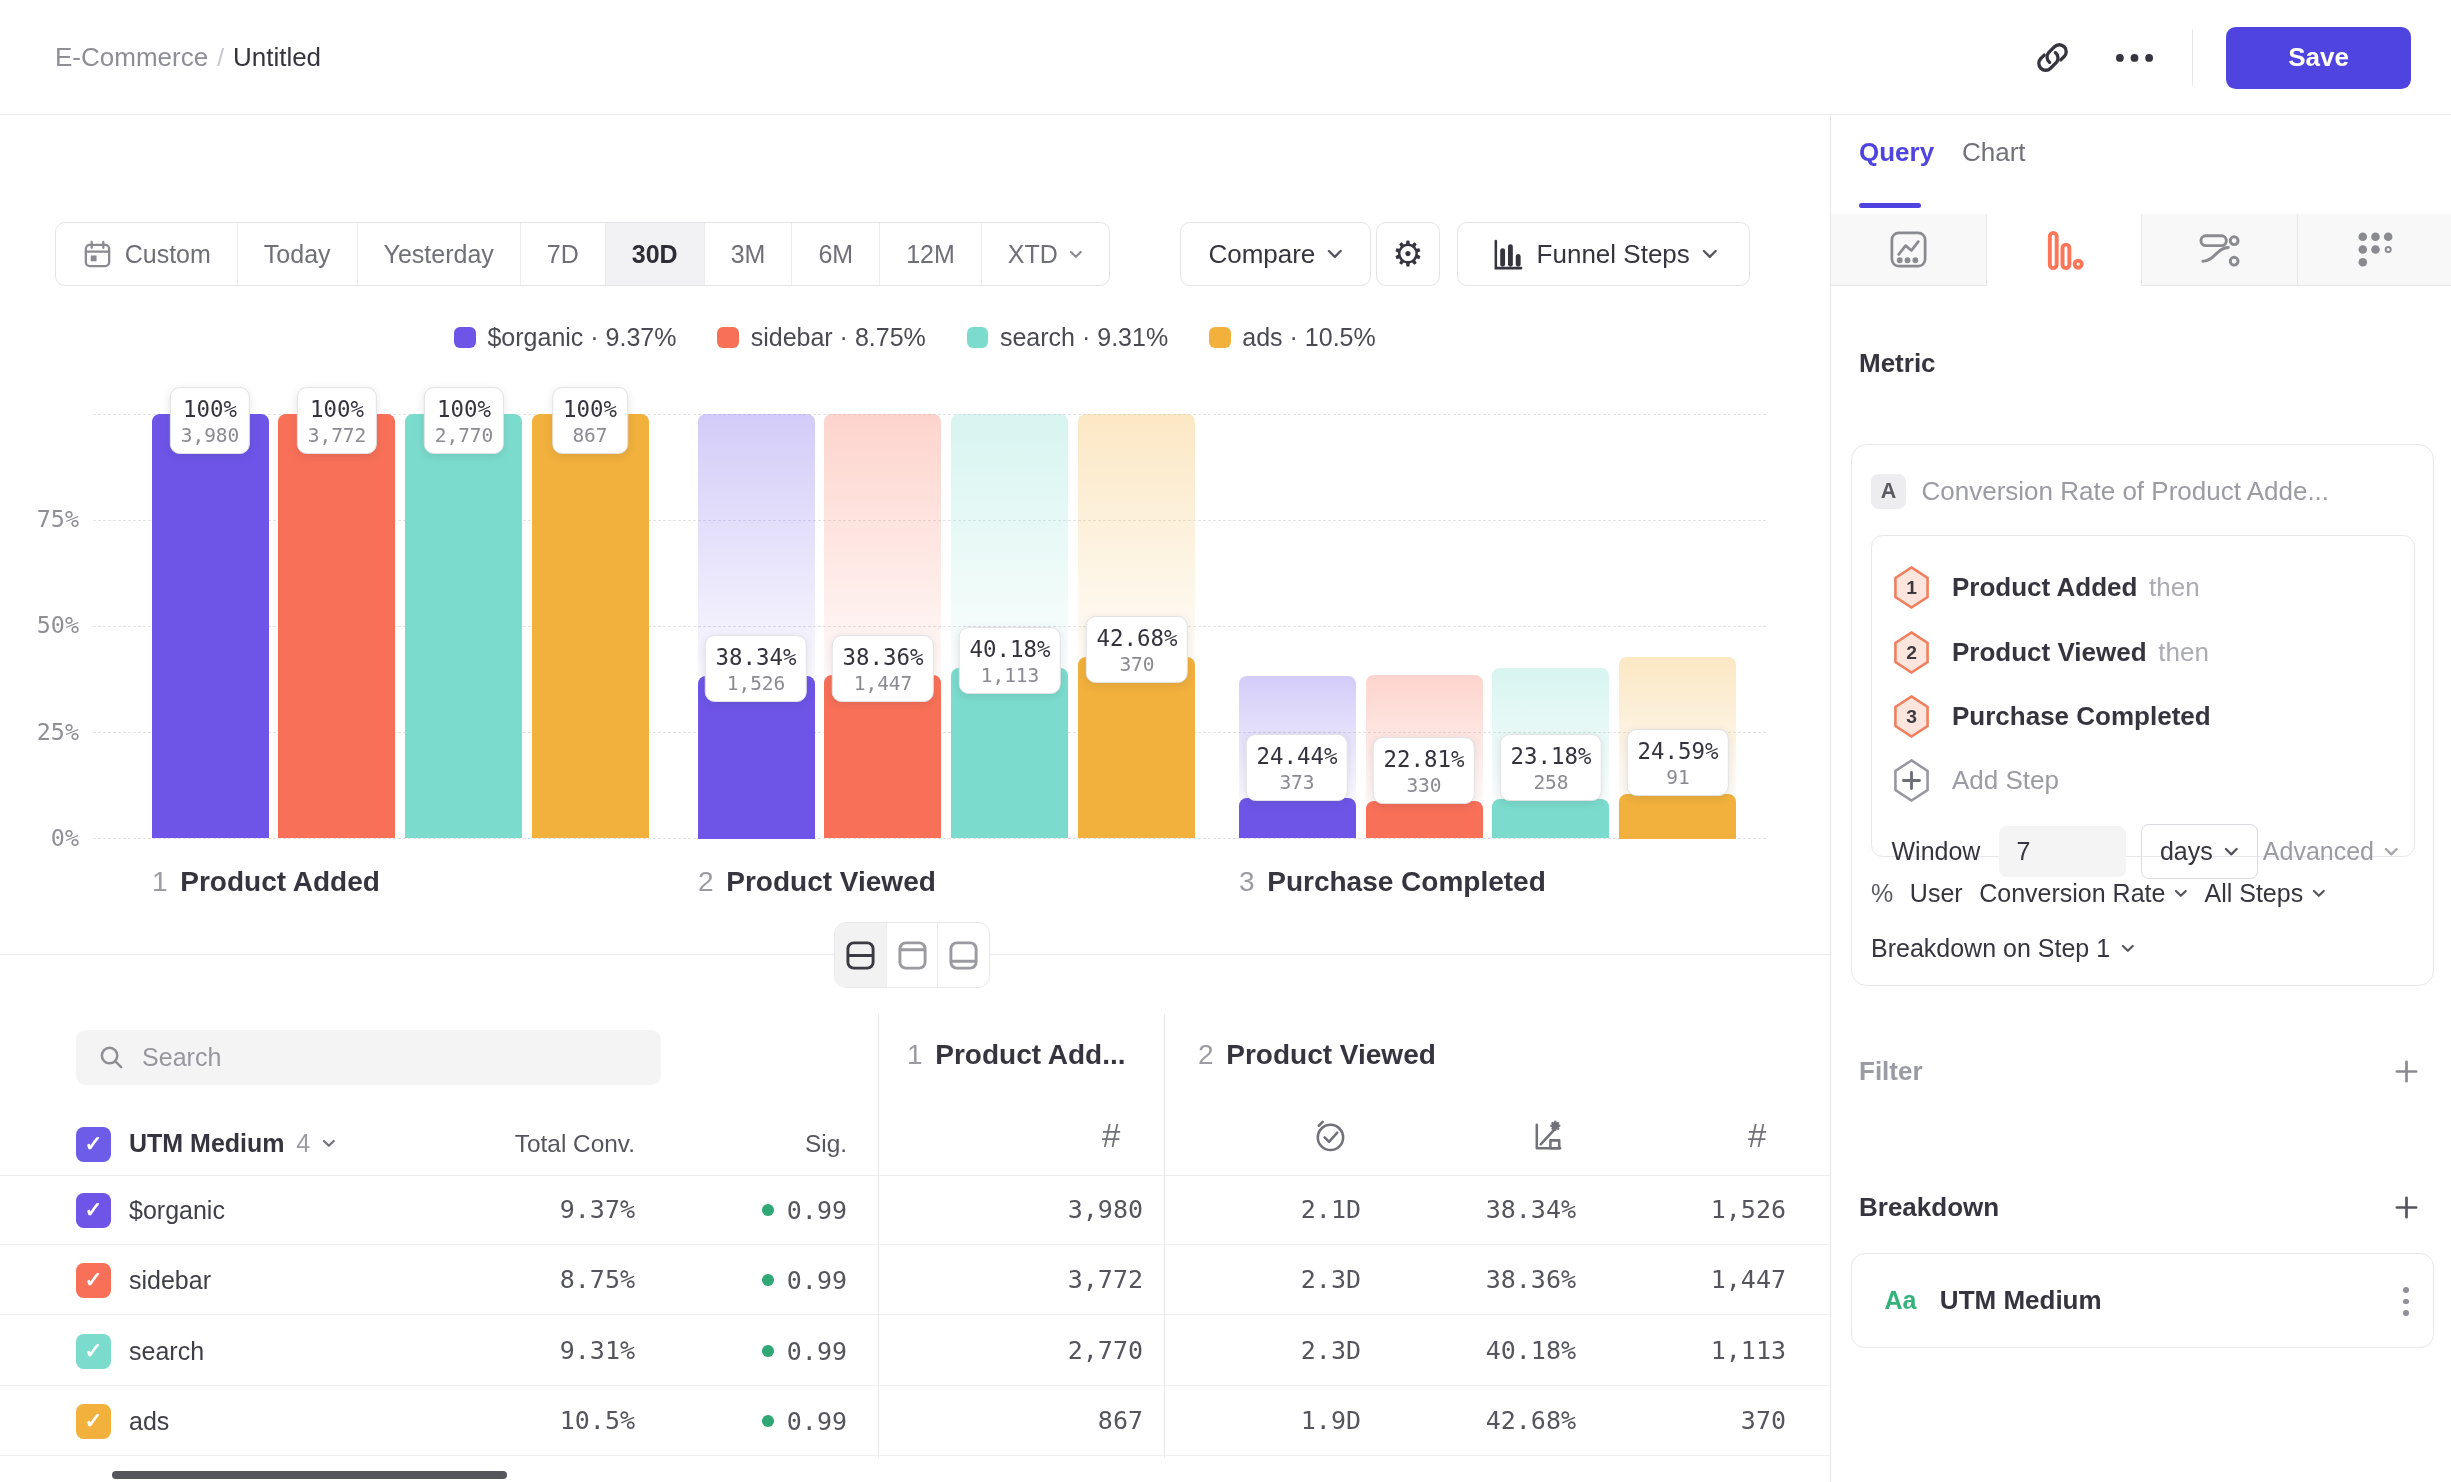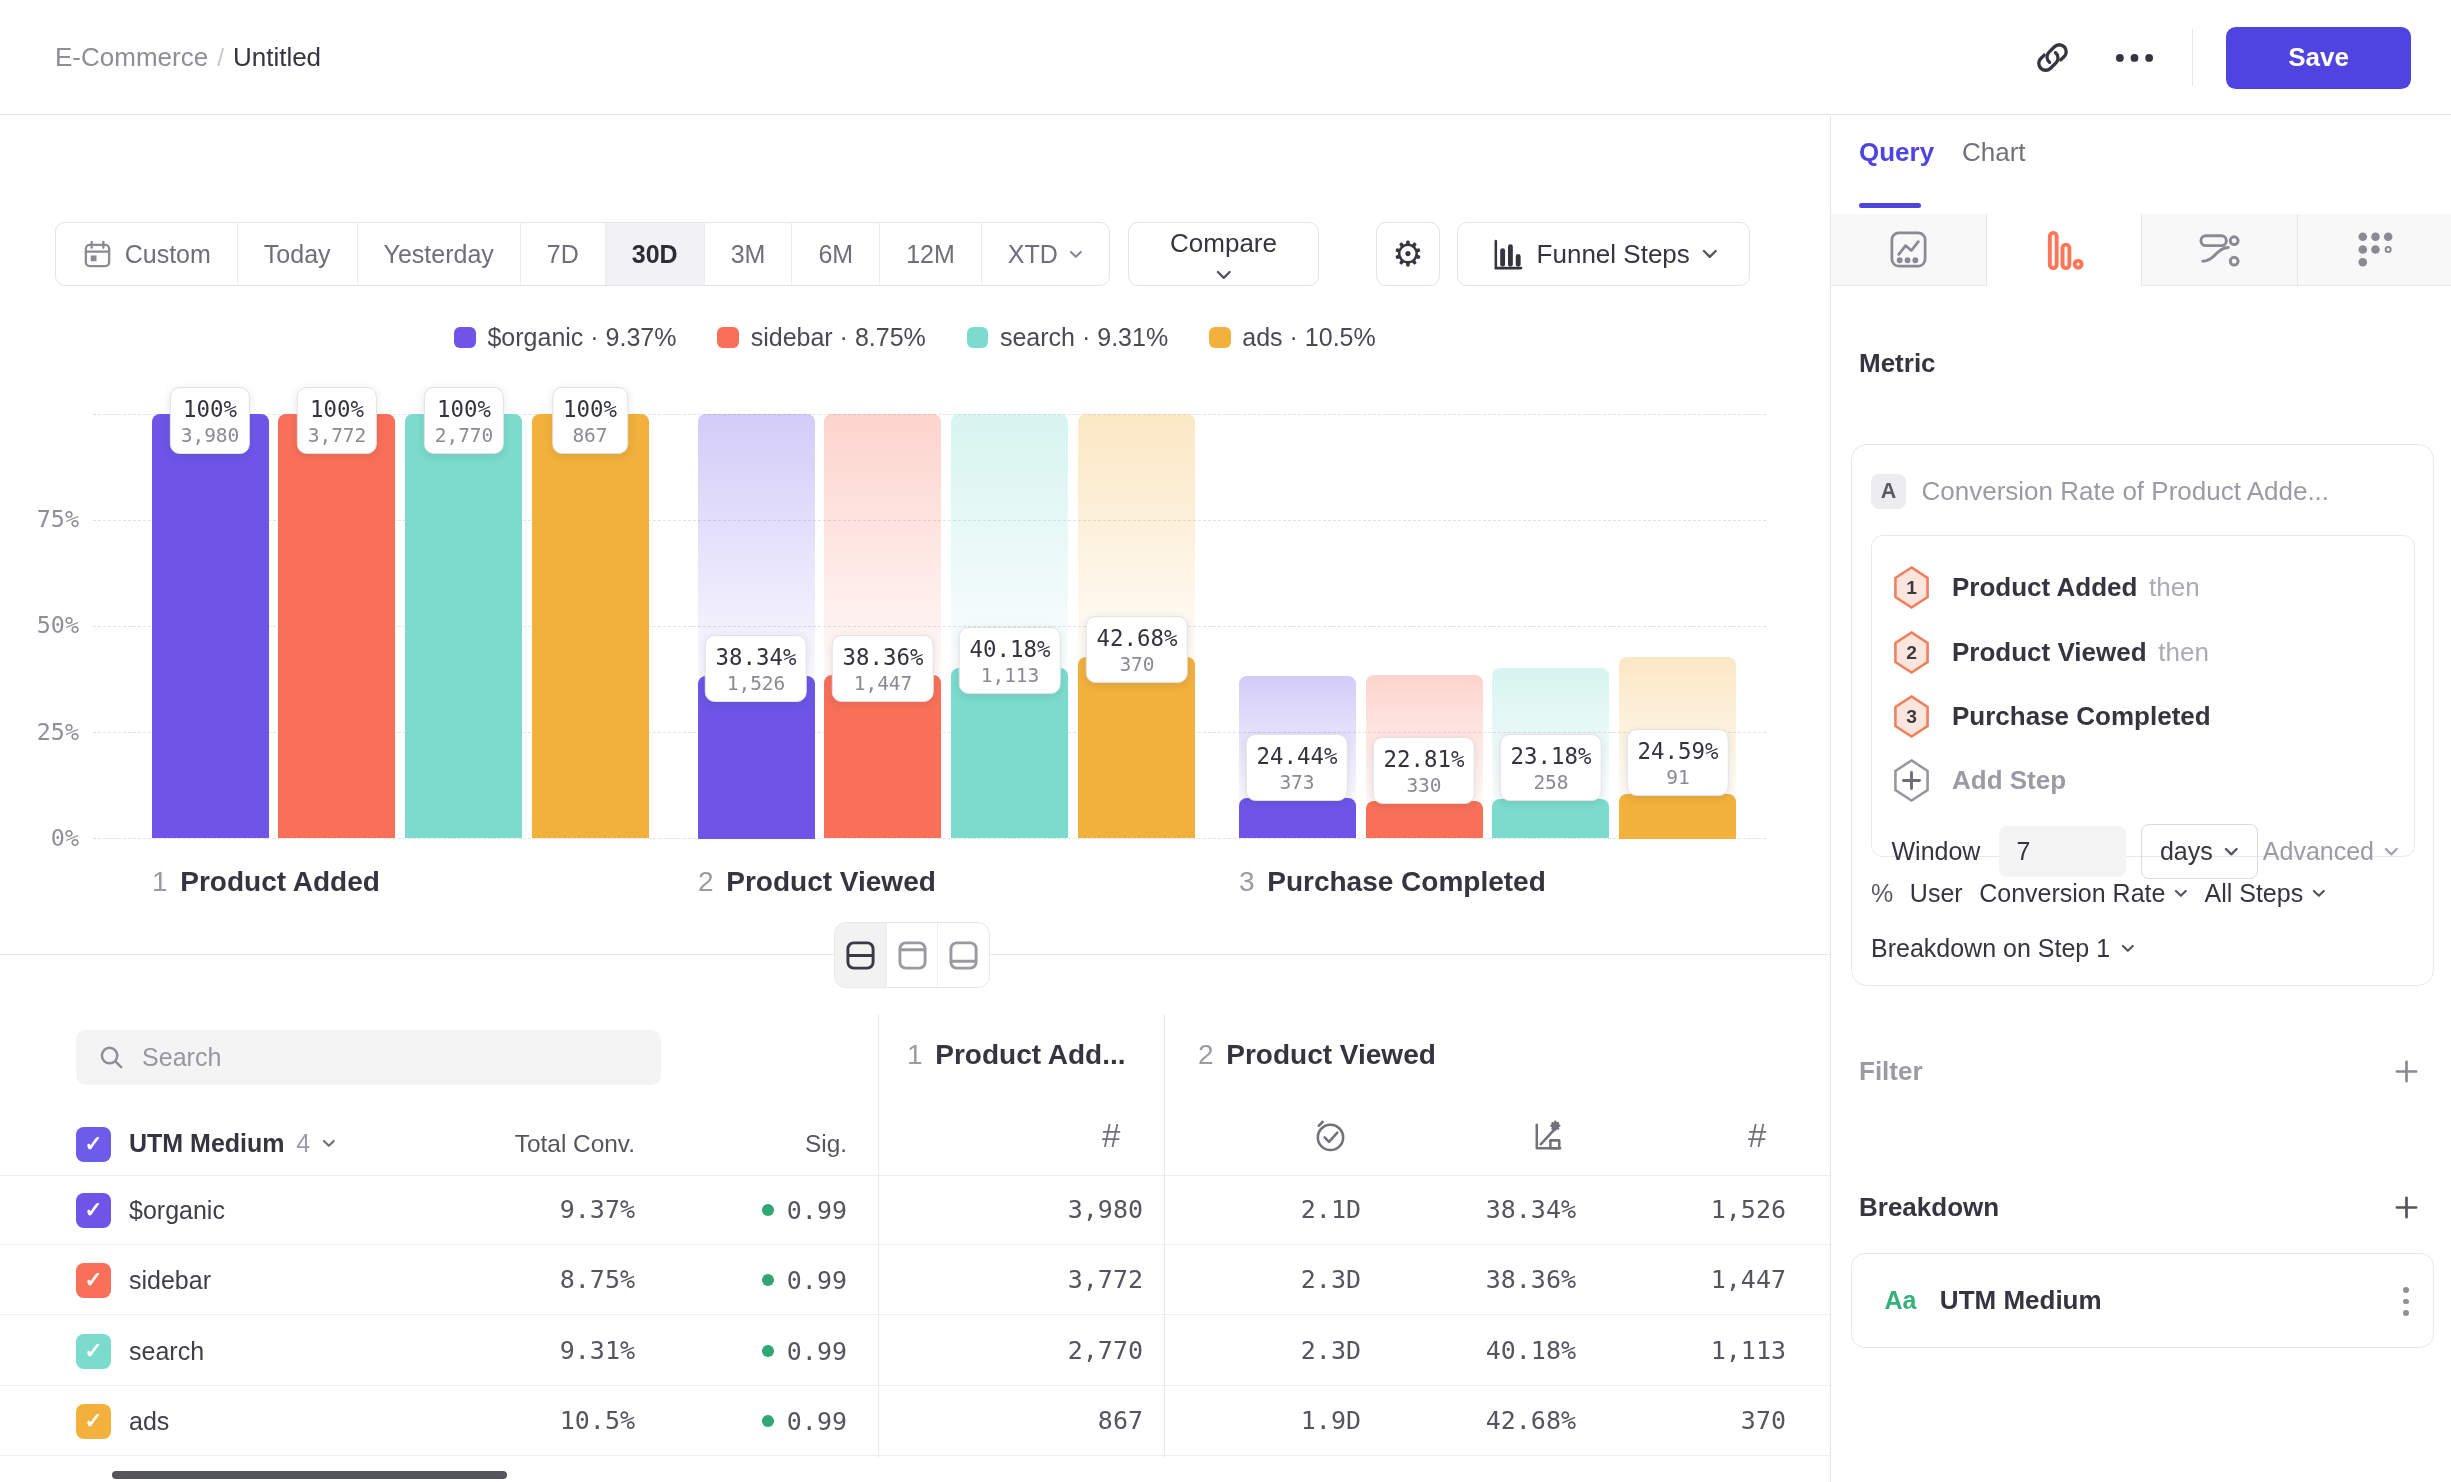--- a/index.html
+++ b/index.html
@@ -19,21 +19,21 @@
   .save-btn { width:185px; height:62px; background:#4F44E0; border-radius:9.8px; color:#fff; font-size:26px; font-weight:600; display:flex; align-items:center; justify-content:center; cursor:pointer; }
 
   
   .left { position:absolute; left:0; top:116px; width:1830px; height:1366px; background:#fff; }
 
   .date-group { position:absolute; left:55px; top:106px; height:64px; display:flex; border:1px solid #E4E4E7; border-radius:9.8px; background:#fff; overflow:hidden; }
   .date-btn { display:flex; align-items:center; justify-content:center; gap:11.7px; padding:0 26px; font-size:25px; color:#6F6F78; border-right:1px solid #ECECEF; cursor:pointer; white-space:nowrap; }
   .date-btn:last-child { border-right:none; }
   .date-btn.active { background:#F2F2F4; color:#2E2C36; font-weight:700; }
   .tool-btn { position:absolute; top:106px; height:64px; border:1px solid #E4E4E7; border-radius:9.8px; background:#fff; display:flex; align-items:center; justify-content:center; gap:11.7px; font-size:26px; color:#36343E; font-weight:500; cursor:pointer; }
-  .compare-btn { left:1128px; width:191px;flex-direction:column; }
+  .compare-btn { left:1180px; width:191px; }
   .gear-btn { left:1376px; width:64px; font-size:35px; font-weight:400; }
   .funnelsteps-btn { left:1457px; width:293px; }
 
   .legend { position:absolute; left:0; top:207px; width:1830px; display:flex; justify-content:center; gap:41px; }
   .legend-item { display:flex; align-items:center; gap:11.7px; font-size:25px; color:#4A4A52; cursor:pointer; }
   .legend-swatch { width:21.5px; height:21.5px; border-radius:5.9px; }
 
   .chart { position:absolute; left:93px; top:298px; width:1673px; height:424px; }
   .gridline { position:absolute; left:0; width:1673px; border-top:1px dashed #E3E3E6; }
   .ytick { position:absolute; left:-82px; width:68px; text-align:right; font-size:23.4px; color:#8E8E95; }
@@ -90,21 +90,21 @@
   .tt-cell:last-child { border-right:none; }
   .tt-cell.active { background:#fff; border-bottom:none; }
   .metric-heading { position:absolute; left:28px; top:232px; font-size:26px; font-weight:700; color:#36343E; }
   .metric-card { position:absolute; left:19.5px; top:328px; width:583px; height:542px; border:1px solid #E8E8EA; border-radius:15.6px; background:#fff; }
   .mbadge { position:absolute; left:19.5px; top:29px; width:35px; height:35px; border-radius:7.8px; background:#EDEDEF; display:flex; align-items:center; justify-content:center; font-size:21.5px; font-weight:600; color:#5A5A63; }
   .mname { position:absolute; left:70px; top:29px; height:35px; line-height:35px; font-size:26px; color:#9B9BA3; white-space:nowrap; }
   .steps-card { position:absolute; left:19.5px; top:90px; width:544px; height:322px; border:1px solid #E8E8EA; border-radius:11.7px; }
   .mstep { position:absolute; left:19.5px; right:19.5px; height:43px; display:flex; align-items:center; gap:21.5px; cursor:pointer; }
   .mstep .s-label { font-size:26px; font-weight:600; color:#36343E; white-space:nowrap; }
   .mstep .s-then { font-size:26px; color:#ABABB2; margin-left:-9.8px; }
-  .mstep.addstep .s-label { color:#9B9BA3; font-weight:700; }
+  .mstep.addstep .s-label { color:#9B9BA3; font-weight:400; }
   .win-label { position:absolute; left:19.5px; top:288px; height:55px; line-height:55px; font-size:25px; color:#36343E; }
   .win-input { position:absolute; left:127px; top:290px; width:127px; height:51px; background:#F4F4F5; border-radius:7.8px; font-size:25px; color:#36343E; line-height:51px; padding-left:17.6px; cursor:text; }
   .win-unit { position:absolute; left:269px; top:288px; width:117px; height:55px; border:1px solid #DBDBDF; border-radius:7.8px; display:flex; align-items:center; justify-content:center; gap:11.7px; font-size:25px; color:#36343E; cursor:pointer; }
   .win-adv { position:absolute; right:15.6px; top:288px; height:55px; display:flex; align-items:center; gap:9.8px; font-size:25px; color:#9B9BA3; cursor:pointer; }
   .measure-row { position:absolute; left:19.5px; top:427px; height:43px; display:flex; align-items:center; gap:16.6px; font-size:25px; }
   .measure-row .pct-sym { color:#5A5A63; }
   .measure-row .seg { color:#36343E; font-weight:500; display:flex; align-items:center; gap:8.8px; cursor:pointer; }
   .bstep-row { position:absolute; left:19.5px; top:482px; height:43px; display:flex; align-items:center; gap:10.7px; font-size:25px; color:#36343E; font-weight:500; cursor:pointer; }
   .sec-row { position:absolute; left:28px; right:28px; height:39px; display:flex; align-items:center; justify-content:space-between; }
   .filter-row { top:936px; }

